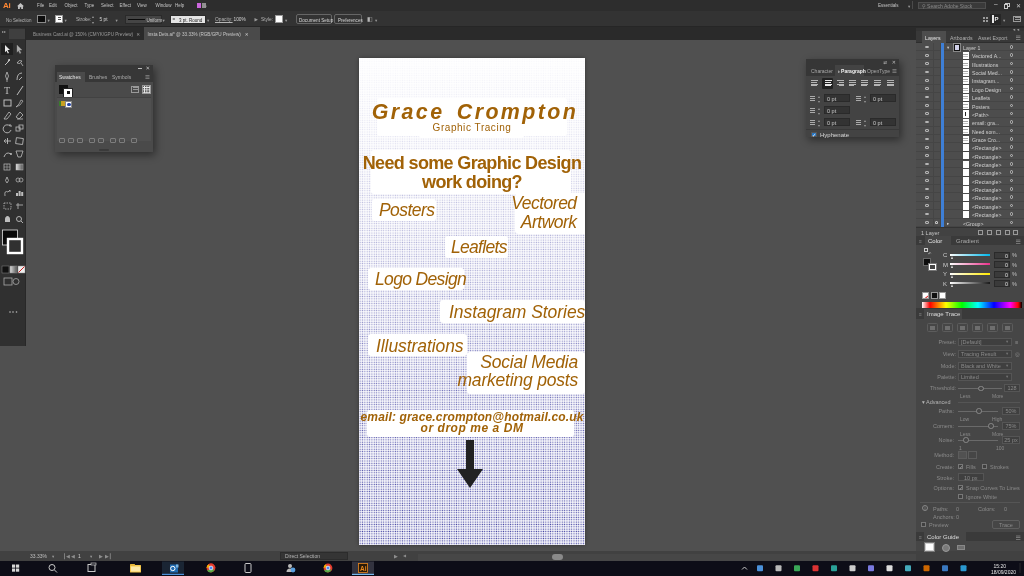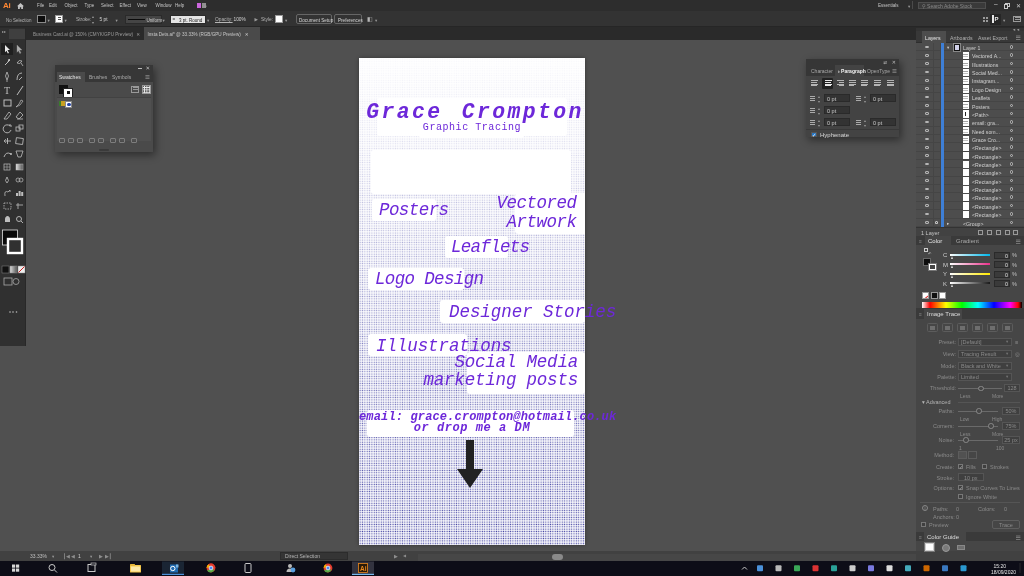--- a/index.html
+++ b/index.html
@@ -12,21 +12,21 @@
   #ctrlbar { left:0; top:11px; width:1024px; height:16px; background:#333333; color:#b5b5b5; font-size:4.8px; border-bottom:1px solid #262626;}
   #tabbar { left:0; top:27px; width:1024px; height:13px; background:#2a2a2a; }
   .tab { position:absolute; top:0; height:13px; padding:2px 5px; white-space:nowrap; overflow:hidden; }
   
   #tools { z-index:5; left:0; top:28px; width:26px; height:318px; background:#303030; border-right:1px solid #282828;}
   
   #canvas { left:0; top:40px; width:916px; height:511px; background:#505050; }
   #artboard { position:absolute; left:359px; top:18px; width:226px; height:487px; background:#ffffff; box-shadow:0 0 4px rgba(0,0,0,0.35); }
   #dots { position:absolute; left:0; top:0; width:226px; height:487px; }
   .wbox { position:absolute; background:#fff; border-radius:3px; }
-  .ab-text { position:absolute; color:#6d28d9; font-family:Liberation Mono, monospace; white-space:nowrap; }
+  .ab-text { position:absolute; color:#a16207; font-family:Liberation Sans, sans-serif; white-space:nowrap; }
   
   #dock { z-index:5; left:916px; top:28px; width:108px; height:523px; background:#3f3f3f; }
   
   #statusbar { left:0; top:551px; width:1024px; height:10px; background:#414141; color:#c0c0c0; font-size:5px; }
   
   #taskbar { left:0; top:561px; width:1024px; height:15px; background:#0d0d17; color:#e8e8e8; }
 </style>
 </head>
 <body>
   <div class="abs" id="menubar">
@@ -235,25 +235,26 @@
       <div class="wbox" style="left:13px; top:141px; width:64px; height:22px;"></div>
       <div class="wbox" style="left:156px; top:135px; width:70px; height:41px; border-radius:4px 0 0 4px;"></div>
       <div class="wbox" style="left:86px; top:178px; width:63px; height:22px;"></div>
       <div class="wbox" style="left:9px; top:210px; width:96px; height:22px;"></div>
       <div class="wbox" style="left:81px; top:242px; width:145px; height:23px;"></div>
       <div class="wbox" style="left:9px; top:276px; width:99px; height:22px;"></div>
       <div class="wbox" style="left:108px; top:294px; width:118px; height:42px;"></div>
       <div class="wbox" style="left:8px; top:352px; width:207px; height:27px;"></div>
       <div class="ab-text" style="left:3px; top:44px; width:226px; text-align:center; font-size:21.4px; font-weight:bold; font-style:italic; line-height:1; letter-spacing:2.4px; word-spacing:4px;">Grace Crompton</div>
       <div class="ab-text" style="left:0; top:65px; width:226px; text-align:center; font-size:10px; line-height:1; letter-spacing:0.55px;">Graphic Tracing</div>
+      <div class="ab-text" style="left:0; top:96px; width:226px; text-align:center; font-size:18px; font-weight:bold; line-height:1.06; letter-spacing:-0.65px;">Need some Graphic Design<br>work doing?</div>
       <div class="ab-text" style="left:20px; top:141.8px; font-size:17.5px; font-style:italic; letter-spacing:-0.57px;">Posters</div>
       <div class="ab-text" style="right:8.4px; top:136.1px; font-size:17.5px; font-style:italic; text-align:right; line-height:1.09; letter-spacing:-0.5px;">Vectored<br>Artwork</div>
       <div class="ab-text" style="left:92px; top:179.2px; font-size:17.5px; font-style:italic; letter-spacing:-0.7px;">Leaflets</div>
       <div class="ab-text" style="left:16px; top:210.9px; font-size:17.5px; font-style:italic; letter-spacing:-0.65px;">Logo Design</div>
-      <div class="ab-text" style="left:90px; top:243.6px; font-size:17.5px; font-style:italic; letter-spacing:-0.05px;">Designer Stories</div>
+      <div class="ab-text" style="left:90px; top:243.6px; font-size:17.5px; font-style:italic; letter-spacing:-0.05px;">Instagram Stories</div>
       <div class="ab-text" style="left:17px; top:277.5px; font-size:17.5px; font-style:italic; letter-spacing:-0.08px;">Illustrations</div>
       <div class="ab-text" style="left:0; top:354px; width:226px; text-align:center; font-size:12px; font-weight:bold; font-style:italic; line-height:0.95; letter-spacing:0.15px;">email: grace.crompton@hotmail.co.uk<br><span style="letter-spacing:0.55px;">or drop me a DM</span></div>
       <div class="ab-text" style="right:7px; top:294.6px; font-size:17.5px; font-style:italic; text-align:right; line-height:1.06; letter-spacing:-0.2px;">Social Media<br>marketing posts</div>
       <svg class="abs" style="left:95px; top:382px;" width="34" height="49" viewBox="0 0 34 49">
         <path d="M12 0 L20 0 L20 29 L29 29 L16 48 L3 29 L12 29 Z" fill="#222"></path>
       </svg>
     </div>
   </div>
   <div class="abs" id="dock">
 <div class="abs" style="left:0;top:0;width:108px;height:3px;background:#333;">

